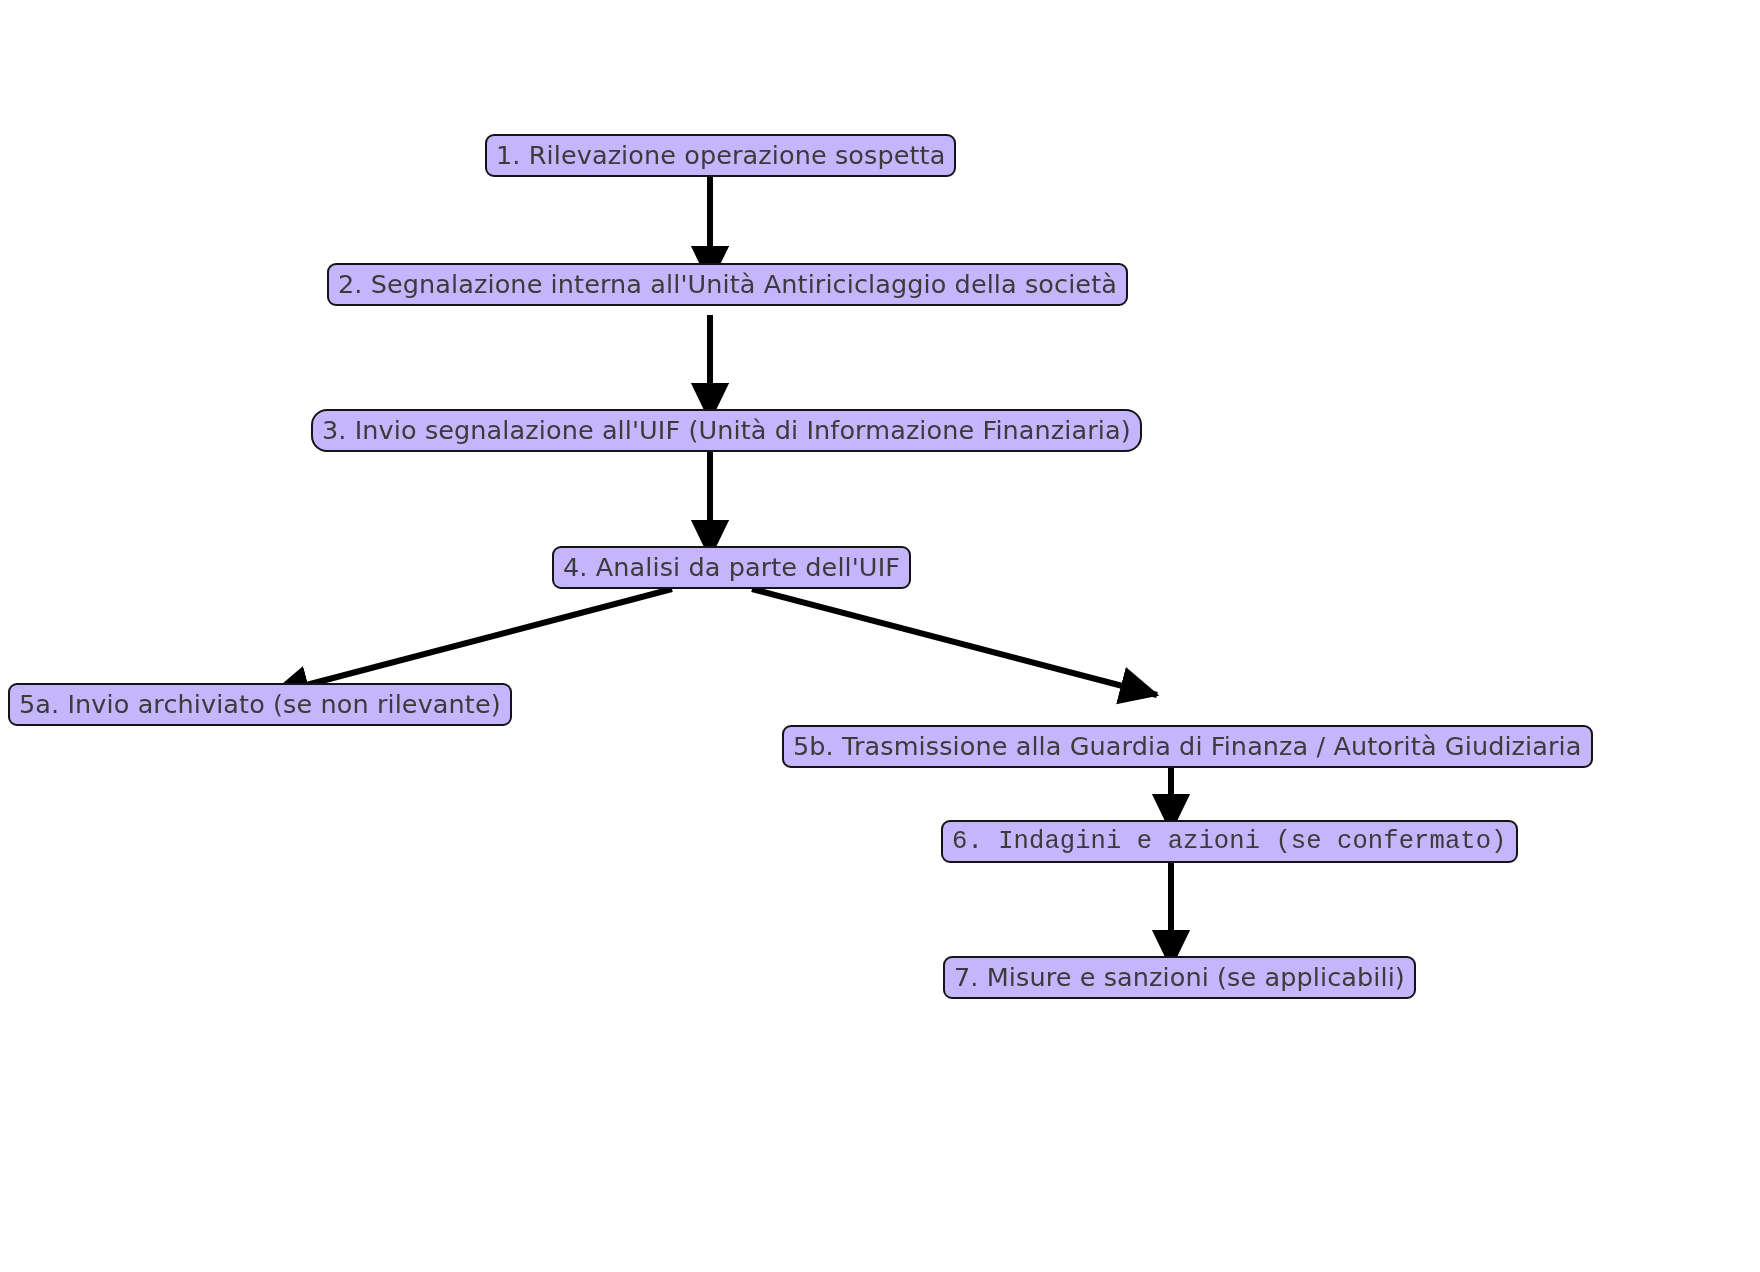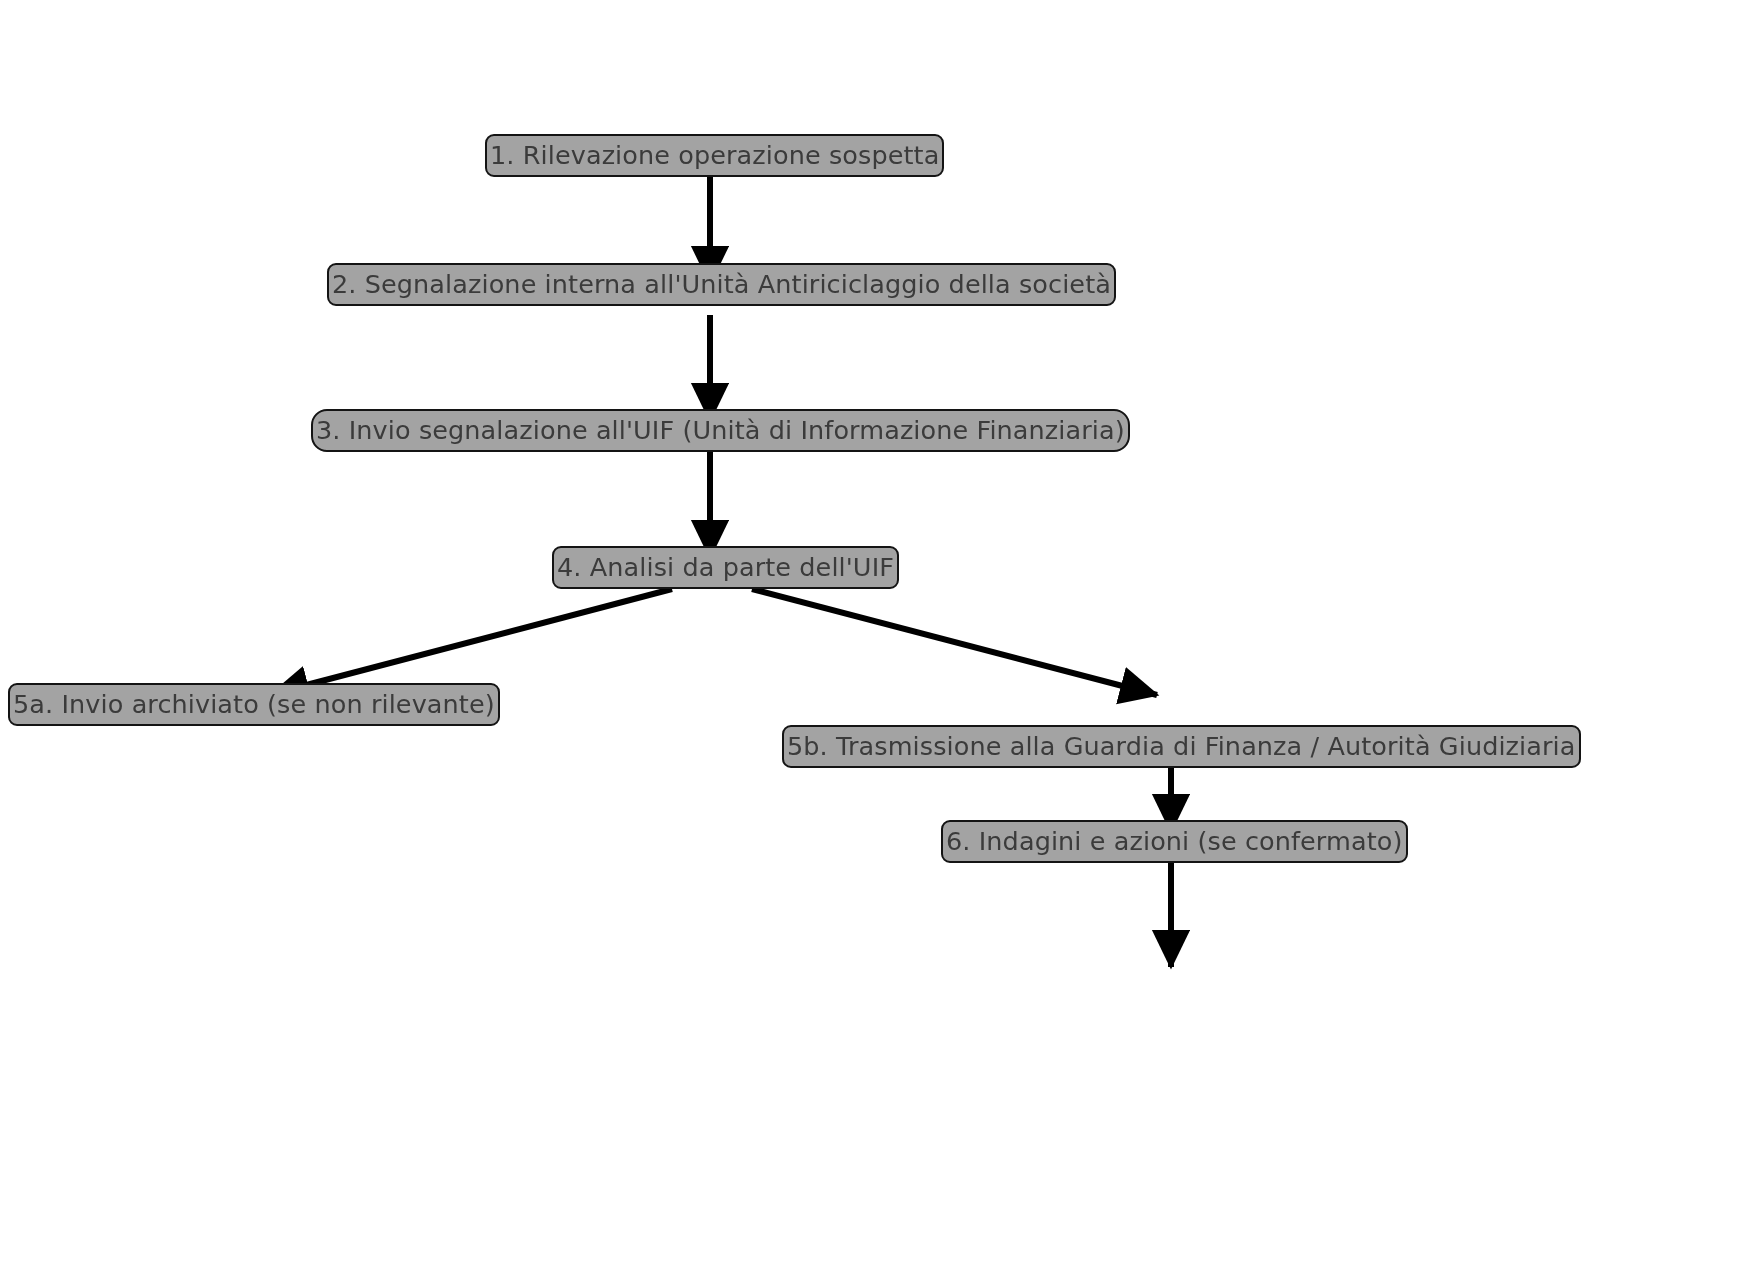--- a/index.html
+++ b/index.html
@@ -21,46 +21,46 @@
     position: absolute;
     left: 0;
     top: 0;
     width: 1760px;
     height: 1272px;
     pointer-events: none;
   }
   .node {
     position: absolute;
     box-sizing: border-box;
-    background: #a3a3a3;
+    background: #c4b5fd;
     border: 2.5px solid #141414;
     border-radius: 9px;
     color: #3b3b3b;
     font-size: 25.5px;
     line-height: 1;
     letter-spacing: 0.1px;
     white-space: nowrap;
     display: flex;
     align-items: center;
     justify-content: center;
-    padding: 0 3px;
+    padding: 0 9px;
     height: 43px;
     z-index: 2;
   }
   .node-label {
     display: block;
   }
   
   #node-1 { left: 485px;  top: 134px; }
   #node-2 { left: 327px;  top: 263px; }
   #node-3 { left: 311px;  top: 409px; border-radius: 16px; }
   #node-4 { left: 552px;  top: 546px; }
   #node-5a { left: 8px;   top: 683px; }
   #node-5b { left: 782px; top: 683px; margin-top: 42px; }
-  #node-6 { left: 941px;  top: 820px; }
+  #node-6 { left: 941px;  top: 820px; font-family: Liberation Mono, monospace; }
   #node-7 { left: 943px;  top: 956px; }
 </style>
 </head>
 <body>
 
 <div id="canvas">
 
   <svg id="edges" viewBox="0 0 1760 1272" width="1760" height="1272" aria-hidden="true">
     <defs>
       <marker id="arrowhead" markerWidth="9" markerHeight="9" refX="6.2" refY="3.2" orient="auto" markerUnits="strokeWidth">
@@ -104,14 +104,17 @@
   </div>
 
   <div class="node" id="node-5b">
     <span class="node-label">5b. Trasmissione alla Guardia di Finanza / Autorità Giudiziaria</span>
   </div>
 
   <div class="node" id="node-6">
     <span class="node-label">6. Indagini e azioni (se confermato)</span>
   </div>
 
+  <div class="node" id="node-7">
+    <span class="node-label">7. Misure e sanzioni (se applicabili)</span>
+  </div>
 
 </div>
 
 </body></html>

